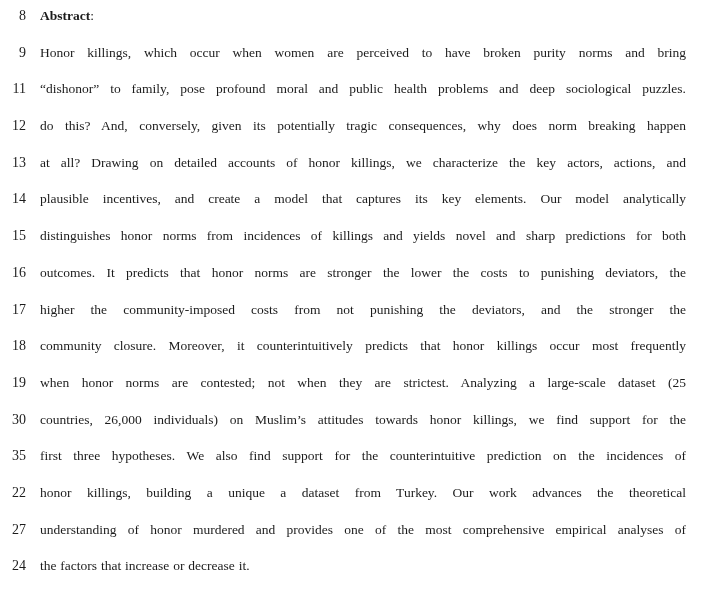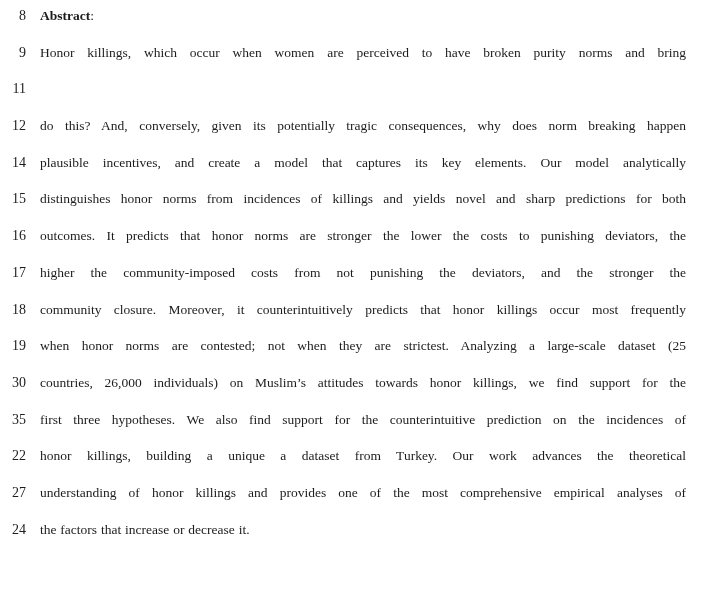--- a/index.html
+++ b/index.html
@@ -64,28 +64,33 @@
     <span class="text"><span class="head">Abstract</span><span>:</span></span>
   </div>
 
   <div class="row">
     <span class="lineno">9</span>
     <span class="text">Honor killings, which occur when women are perceived to have broken purity norms and bring</span>
   </div>
 
   <div class="row">
     <span class="lineno">11</span>
+    <span class="text">“dishonor” to family, pose profound moral and public health problems and deep sociological puzzles.</span>
   </div>
 
 
   <div class="row">
     <span class="lineno">12</span>
     <span class="text">do this? And, conversely, given its potentially tragic consequences, why does norm breaking happen</span>
   </div>
 
+  <div class="row">
+    <span class="lineno">13</span>
+    <span class="text">at all? Drawing on detailed accounts of honor killings, we characterize the key actors, actions, and</span>
+  </div>
 
   <div class="row">
     <span class="lineno">14</span>
     <span class="text">plausible incentives, and create a model that captures its key elements. Our model analytically</span>
   </div>
 
   <div class="row">
     <span class="lineno">15</span>
     <span class="text">distinguishes honor norms from incidences of killings and yields novel and sharp predictions for both</span>
   </div>
@@ -120,21 +125,21 @@
     <span class="text">first three hypotheses. We also find support for the counterintuitive prediction on the incidences of</span>
   </div>
 
   <div class="row">
     <span class="lineno">22</span>
     <span class="text">honor killings, building a unique a dataset from Turkey. Our work advances the theoretical</span>
   </div>
 
   <div class="row">
     <span class="lineno">27</span>
-    <span class="text">understanding of honor killings and provides one of the most comprehensive empirical analyses of</span>
+    <span class="text">understanding of honor murdered and provides one of the most comprehensive empirical analyses of</span>
   </div>
 
   <div class="row lastline">
     <span class="lineno">24</span>
     <span class="text">the factors that increase or decrease it.</span>
   </div>
 
 </div>
 
 </body></html>

